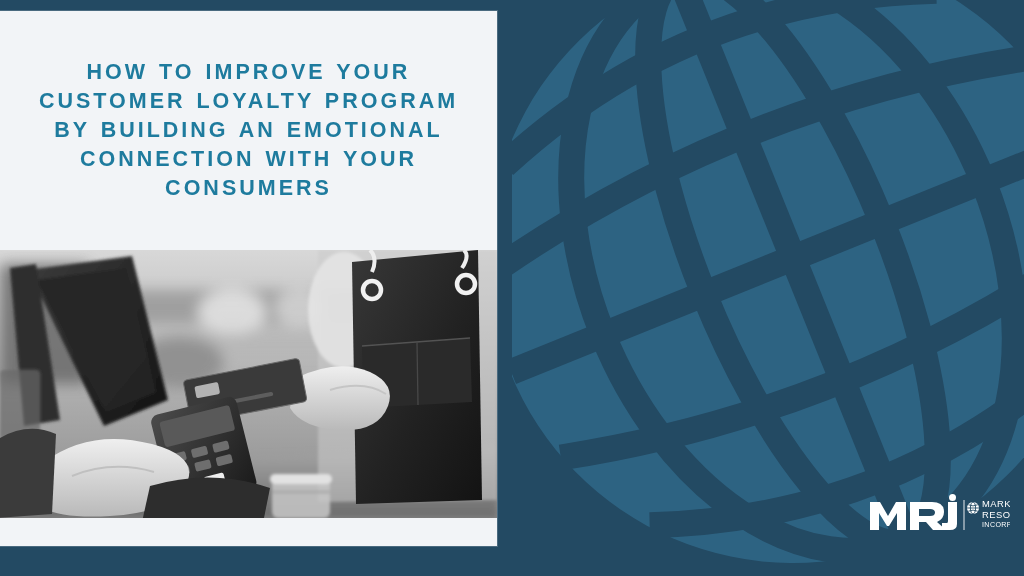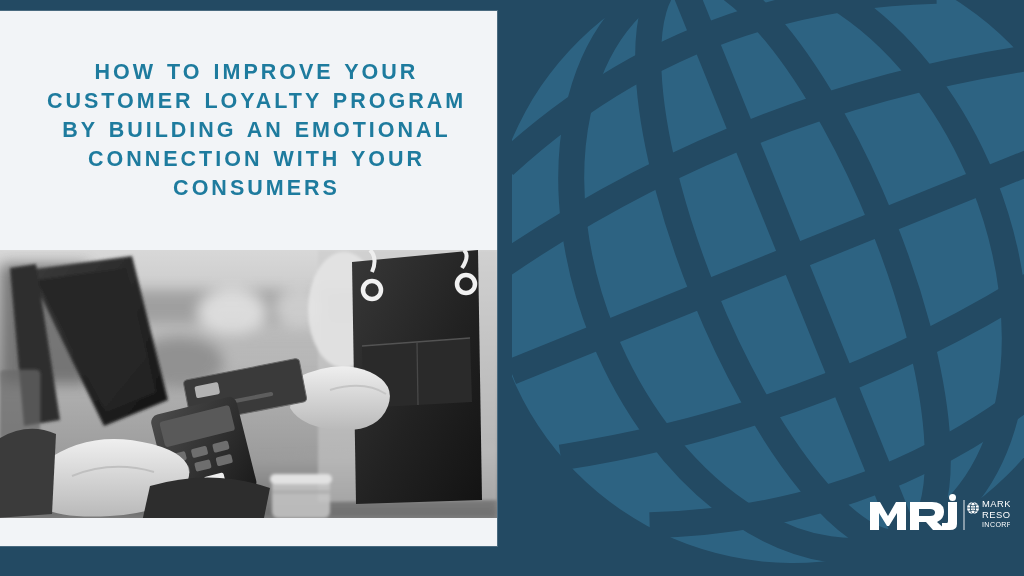--- a/index.html
+++ b/index.html
@@ -38,21 +38,21 @@
     top: 11px;
     width: 497px;
     height: 535px;
     background: #f2f4f7;
     overflow: hidden;
     box-shadow: 0 0 0 1px rgba(255,255,255,0.18);
   }
 
   #headline-block {
     position: absolute;
-    left: 8px;
+    left: 0;
     top: 0;
     width: 497px;
     height: 239px;
     display: flex;
     align-items: center;
     justify-content: center;
     padding: 0 14px;
     box-sizing: border-box;
   }
   #headline {

